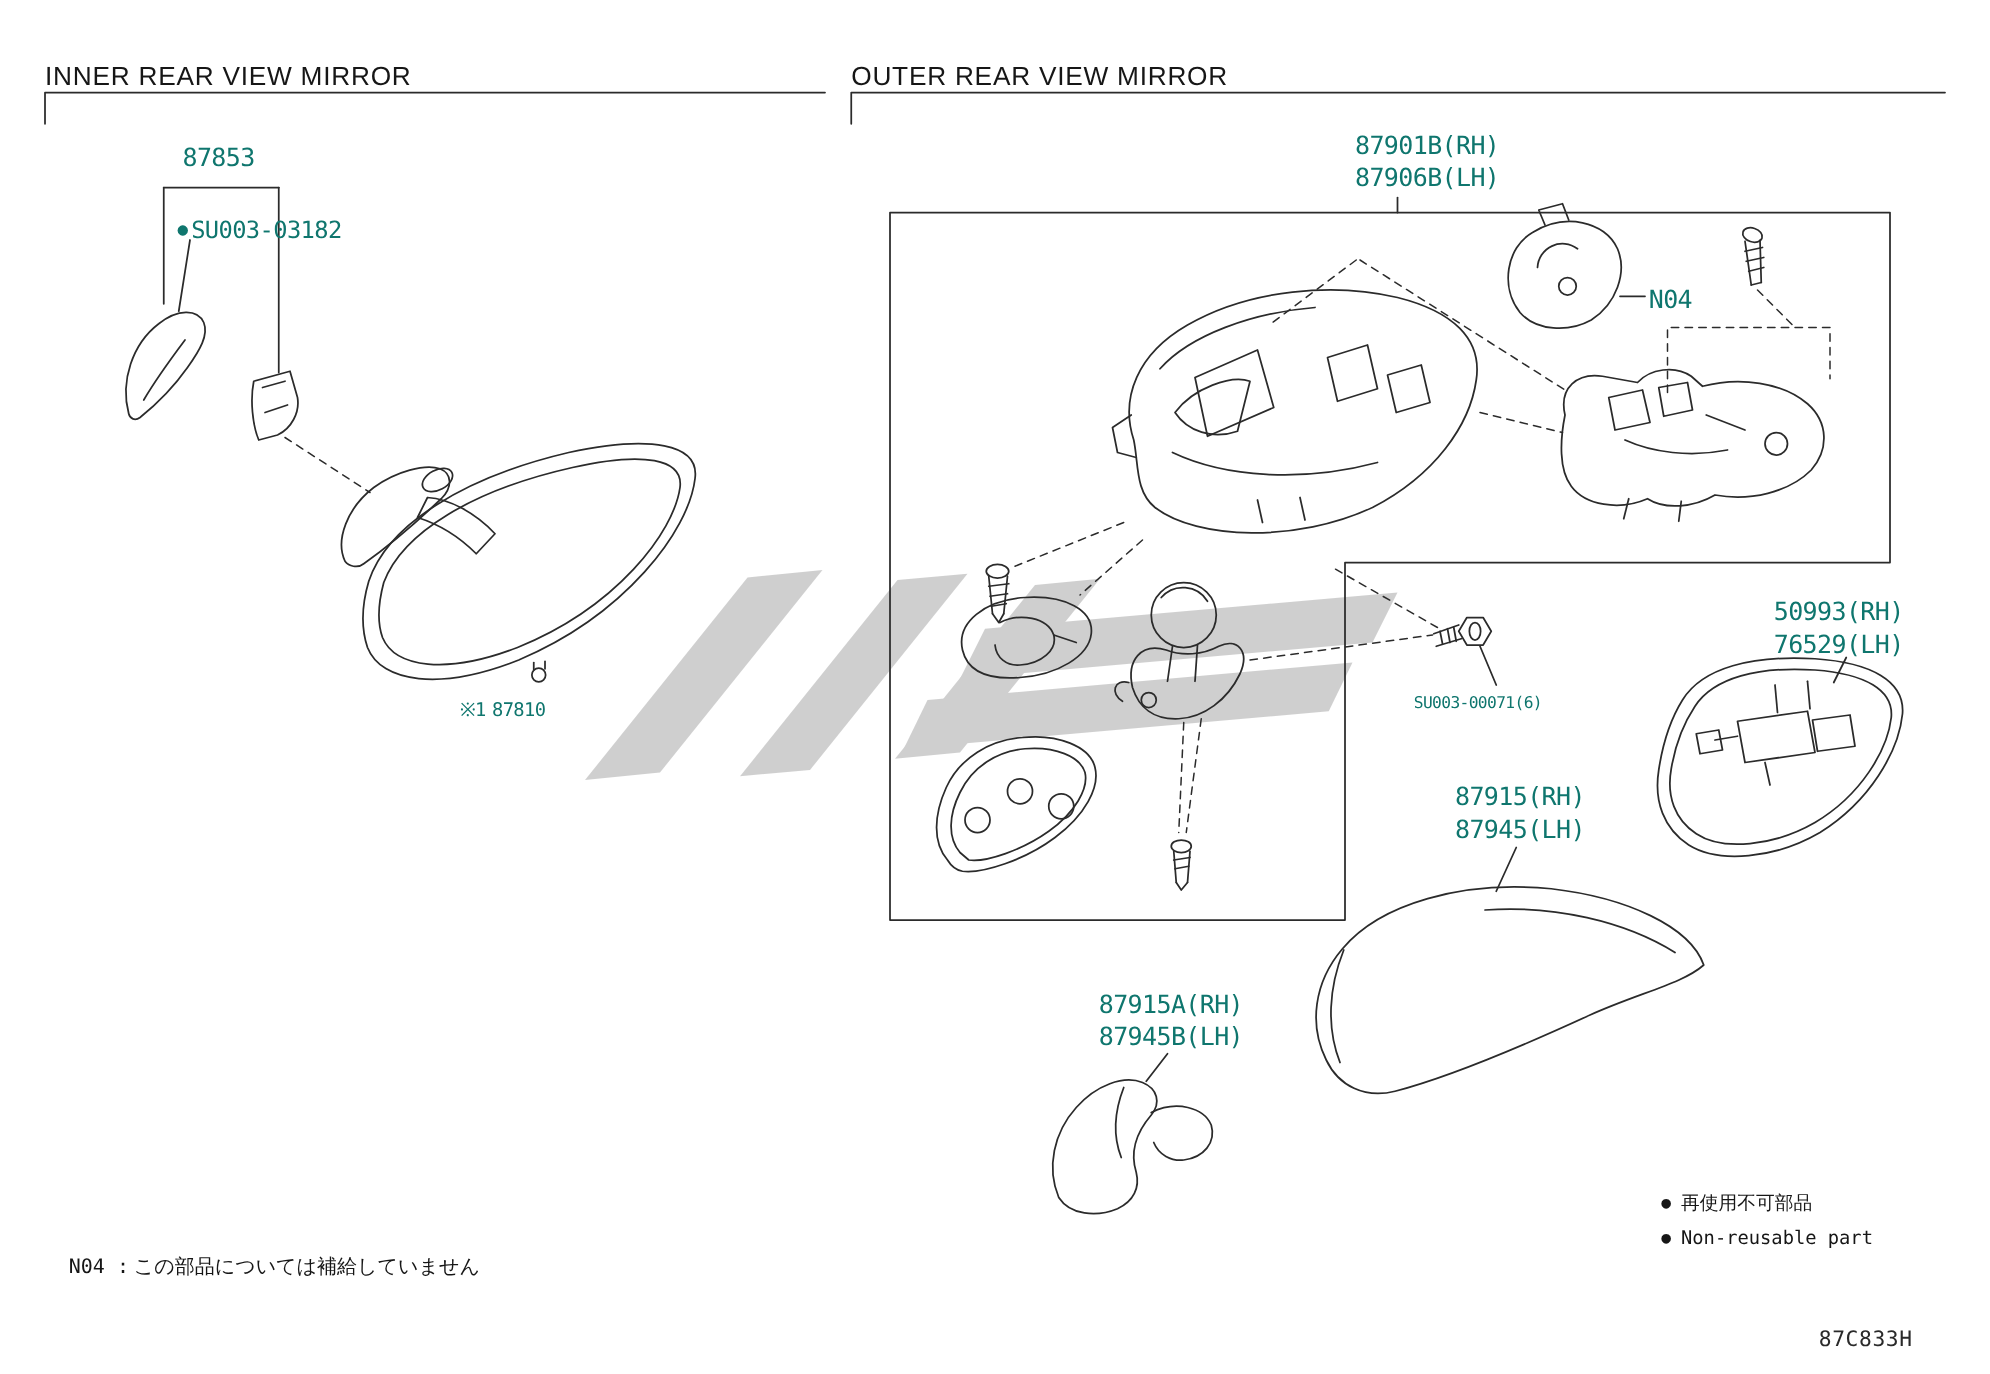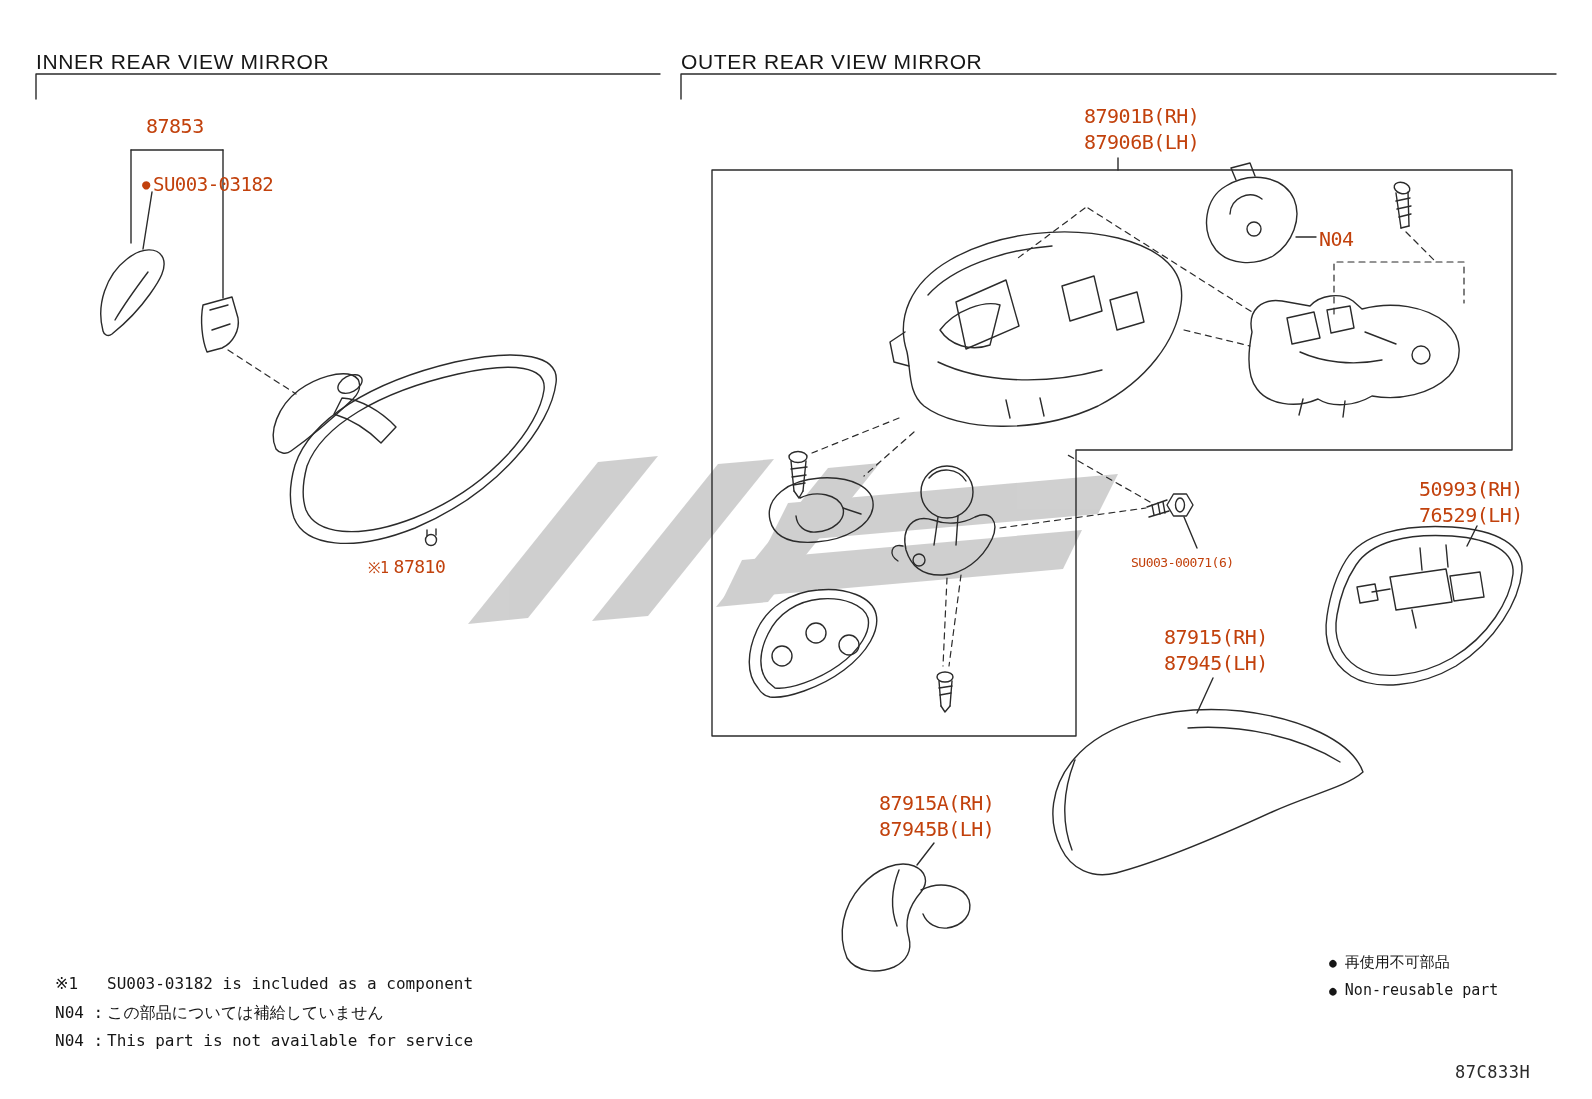--- a/index.html
+++ b/index.html
@@ -1,25 +1,25 @@
 <!DOCTYPE html>
 <html><head>
 <meta charset="utf-8">
 <style>
   * { margin:0; padding:0; box-sizing:border-box; }
   html,body { width:1592px; height:1099px; background:#fff; }
   body { position:relative; overflow:hidden; font-family:"DejaVu Sans Mono",monospace; color:#161616; }
   .stage { position:absolute; inset:0; }
   svg.art { position:absolute; left:0; top:0; }
   .title { position:absolute; font-family:"Liberation Sans","DejaVu Sans",sans-serif; font-size:21px; letter-spacing:.6px; white-space:nowrap; color:#161616; }
-  .lbl { position:absolute; white-space:nowrap; font-size:20px; letter-spacing:-.5px; line-height:26px; color:#c2410c; }
+  .lbl { position:absolute; white-space:nowrap; font-size:20px; letter-spacing:-.5px; line-height:26px; color:#0f766e; }
   .dotlbl { display:flex; align-items:center; gap:3px; font-size:19px; }
   .dot { font-size:14px; line-height:1; }
   .ref { font-size:15px; margin-right:5px; }
-  .num-lg { font-size:18px; }
+  .num-lg { font-size:15px; }
   .fn { position:absolute; font-size:16px; white-space:nowrap; color:#161616; font-family:"DejaVu Sans Mono","DejaVu Sans",monospace; }
   .fn .pre { display:inline-block; min-width:52px; }
   .legend { position:absolute; font-size:15px; white-space:nowrap; color:#161616; font-family:"DejaVu Sans Mono","DejaVu Sans",monospace; display:flex; align-items:center; gap:8px; }
   .legend .dot { font-size:13px; }
   .code { position:absolute; font-size:17px; color:#2a2a2a; letter-spacing:.5px; }
 </style>
 </head>
 <body>
 
 <div class="stage">
@@ -245,28 +245,22 @@
 <div class="lbl" style="left:1164px;top:624px">
   <div>87915(RH)</div>
   <div>87945(LH)</div>
 </div>
 
 <div class="lbl" style="left:879px;top:790px">
   <div>87915A(RH)</div>
   <div>87945B(LH)</div>
 </div>
 
-<div class="fn" style="left:55px;top:974px">
-  <span class="pre">※1</span><span>SU003-03182 is included as a component</span>
-</div>
 <div class="fn" style="left:55px;top:1003px">
   <span class="pre">N04 :</span><span>この部品については補給していません</span>
-</div>
-<div class="fn" style="left:55px;top:1031px">
-  <span class="pre">N04 :</span><span>This part is not available for service</span>
 </div>
 
 <div class="legend" style="left:1329px;top:953px">
   <span class="dot">●</span>
   <span>再使用不可部品</span>
 </div>
 <div class="legend" style="left:1329px;top:981px">
   <span class="dot">●</span>
   <span>Non-reusable part</span>
 </div>

